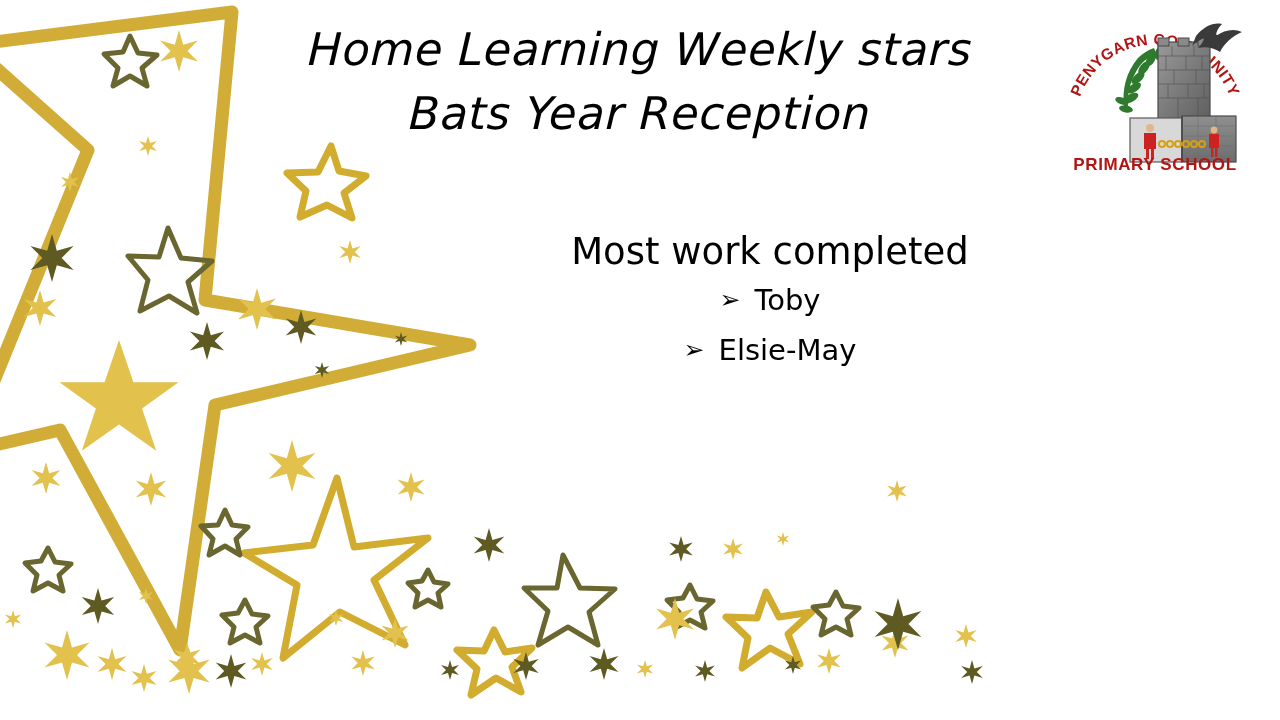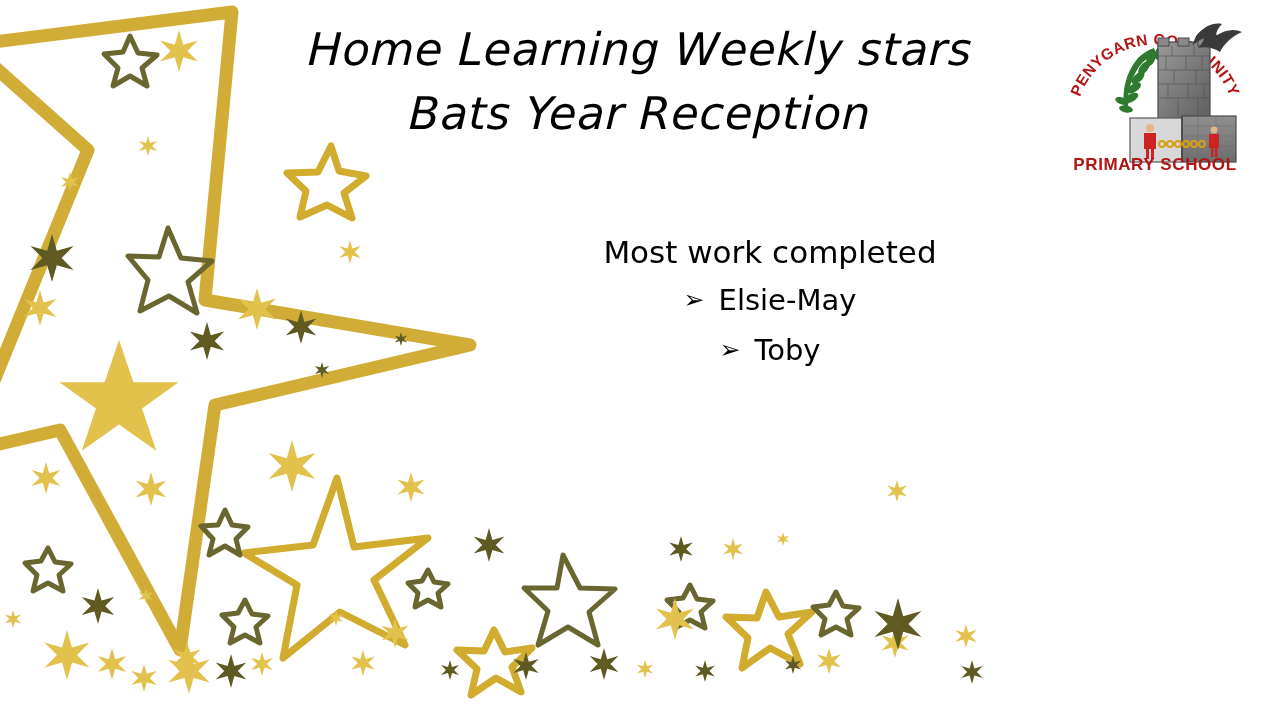--- a/index.html
+++ b/index.html
@@ -52,21 +52,21 @@
   #body-block {
     position: absolute;
     left: 500px;
     top: 228px;
     width: 540px;
     text-align: center;
     z-index: 5;
   }
   .body-heading {
     font-family: "DejaVu Sans", sans-serif;
-    font-size: 31px;
+    font-size: 37px;
     line-height: 48px;
     color: #000000;
     white-space: nowrap;
   }
   .bullet-row {
     font-family: "DejaVu Sans", sans-serif;
     font-size: 29px;
     line-height: 48px;
     color: #000000;
     white-space: nowrap;
@@ -185,25 +185,25 @@
 
   <div id="title-block">
     <div class="title-line">Home Learning Weekly stars</div>
     <div class="title-line">Bats Year Reception</div>
   </div>
 
   <div id="body-block">
     <div class="body-heading">Most work completed</div>
 
     <div class="bullet-row">
+      <span class="bullet-glyph">➢</span><span>Toby</span>
+    </div>
+
+    <div class="bullet-row">
       <span class="bullet-glyph">➢</span><span>Elsie-May</span>
-    </div>
-
-    <div class="bullet-row">
-      <span class="bullet-glyph">➢</span><span>Toby</span>
     </div>
   </div>
 
   <svg id="logo" viewBox="0 0 186 166">
     <defs>
       <path id="arcTop" d="M 14 104 A 80 80 0 0 1 172 104"></path>
       <linearGradient id="stoneG" x1="0" y1="0" x2="1" y2="1">
         <stop offset="0%" stop-color="#9a9a9a"></stop>
         <stop offset="50%" stop-color="#7b7b7b"></stop>
         <stop offset="100%" stop-color="#5f5f5f"></stop>

